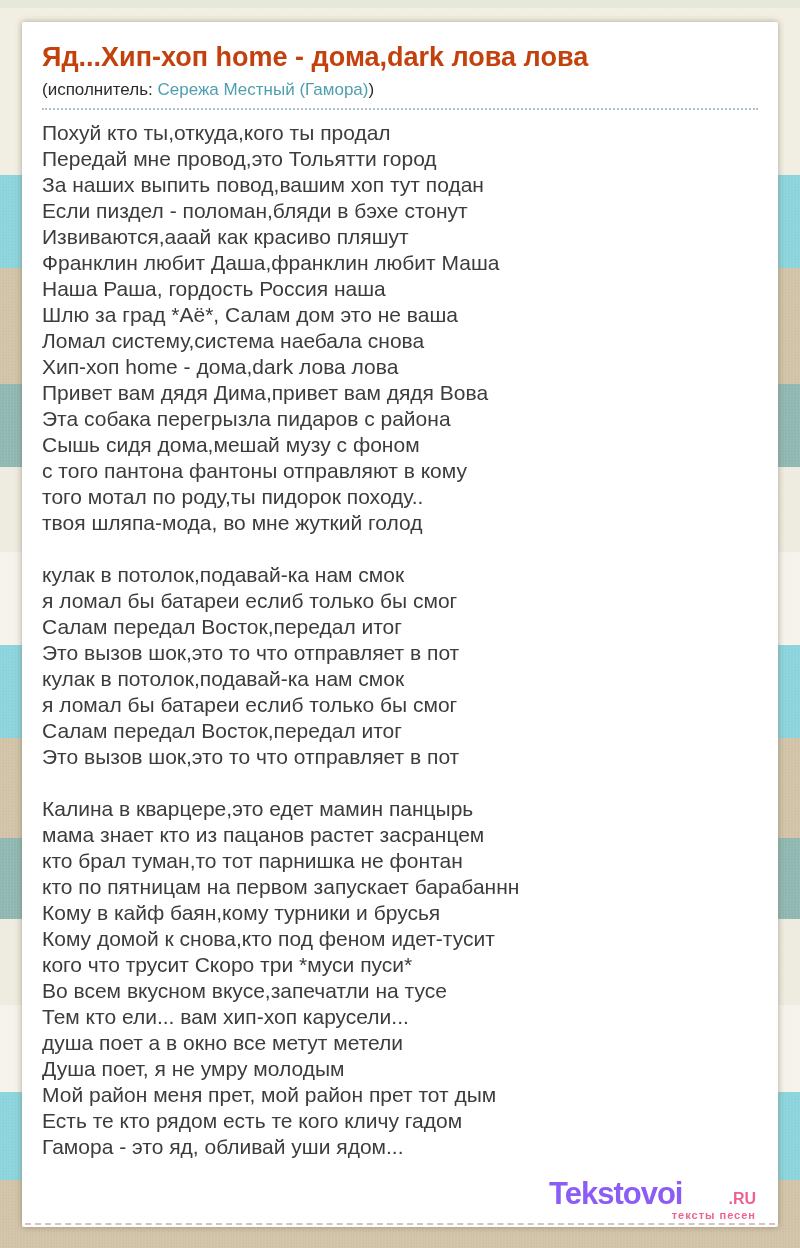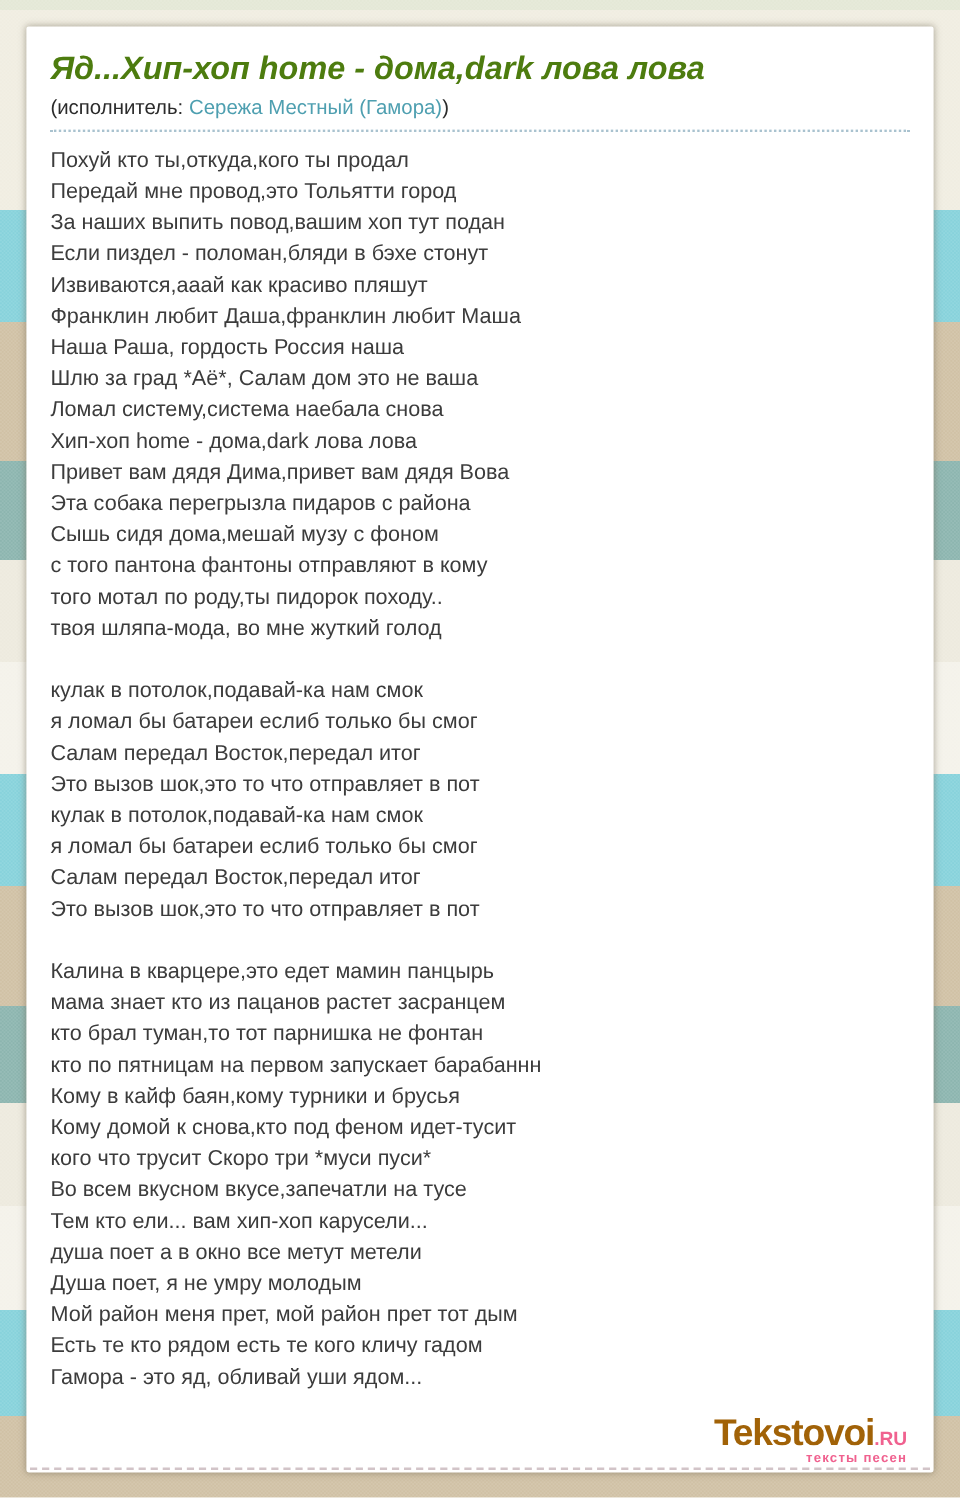--- a/index.html
+++ b/index.html
@@ -36,36 +36,36 @@
   }
   .card{
     position:absolute;left:22px;top:22px;width:756px;height:1205px;
     background:#ffffff;border-radius:2px;
     box-shadow:0 0 6px rgba(110,100,80,.55);
     box-sizing:border-box;padding:16px 20px 0 20px;
   }
   .title{
     margin:4px 0 7px 0;
     font-size:27px;line-height:30px;font-weight:bold;
-    color:#4d7c0f;letter-spacing:0;font-style:italic;
+    color:#c2410c;letter-spacing:0;
   }
   .performer{font-size:17px;line-height:22px;color:#2b2b2b;}
   .performer a{color:#4e9fb0;text-decoration:none;margin-top:12px;}
   .sep{border-bottom:2px dotted #a9c2cf;margin-top:7px;}
-  .lyrics{margin-top:10px;font-size:18px;line-height:26px;color:#3c3c3c;}
+  .lyrics{margin-top:10px;font-size:21px;line-height:26px;color:#3c3c3c;}
   .verse{margin:0 0 26px 0;}
   .line{white-space:pre;}
   .logo{
     position:absolute;right:22px;bottom:6px;text-align:right;line-height:1;cursor:pointer;
   }
   .logo .main{
-    font-size:31px;font-weight:bold;color:#a16207;letter-spacing:-1px;
+    font-size:31px;font-weight:bold;color:#8b5cf6;letter-spacing:-1px;
   }
   .logo .suffix{
-    font-size:16px;font-weight:bold;color:#f0618f;letter-spacing:0;
+    font-size:16px;font-weight:bold;color:#f0618f;letter-spacing:0;padding-left:46px;
   }
   .logo .tagline{
     margin-top:1px;font-size:11px;font-weight:bold;color:#f0618f;letter-spacing:1px;
   }
   .bottom-dashes{
     position:absolute;left:3px;right:3px;bottom:2px;
     border-top:2px dashed #d2c4c8;
   }
 </style>
 </head>

